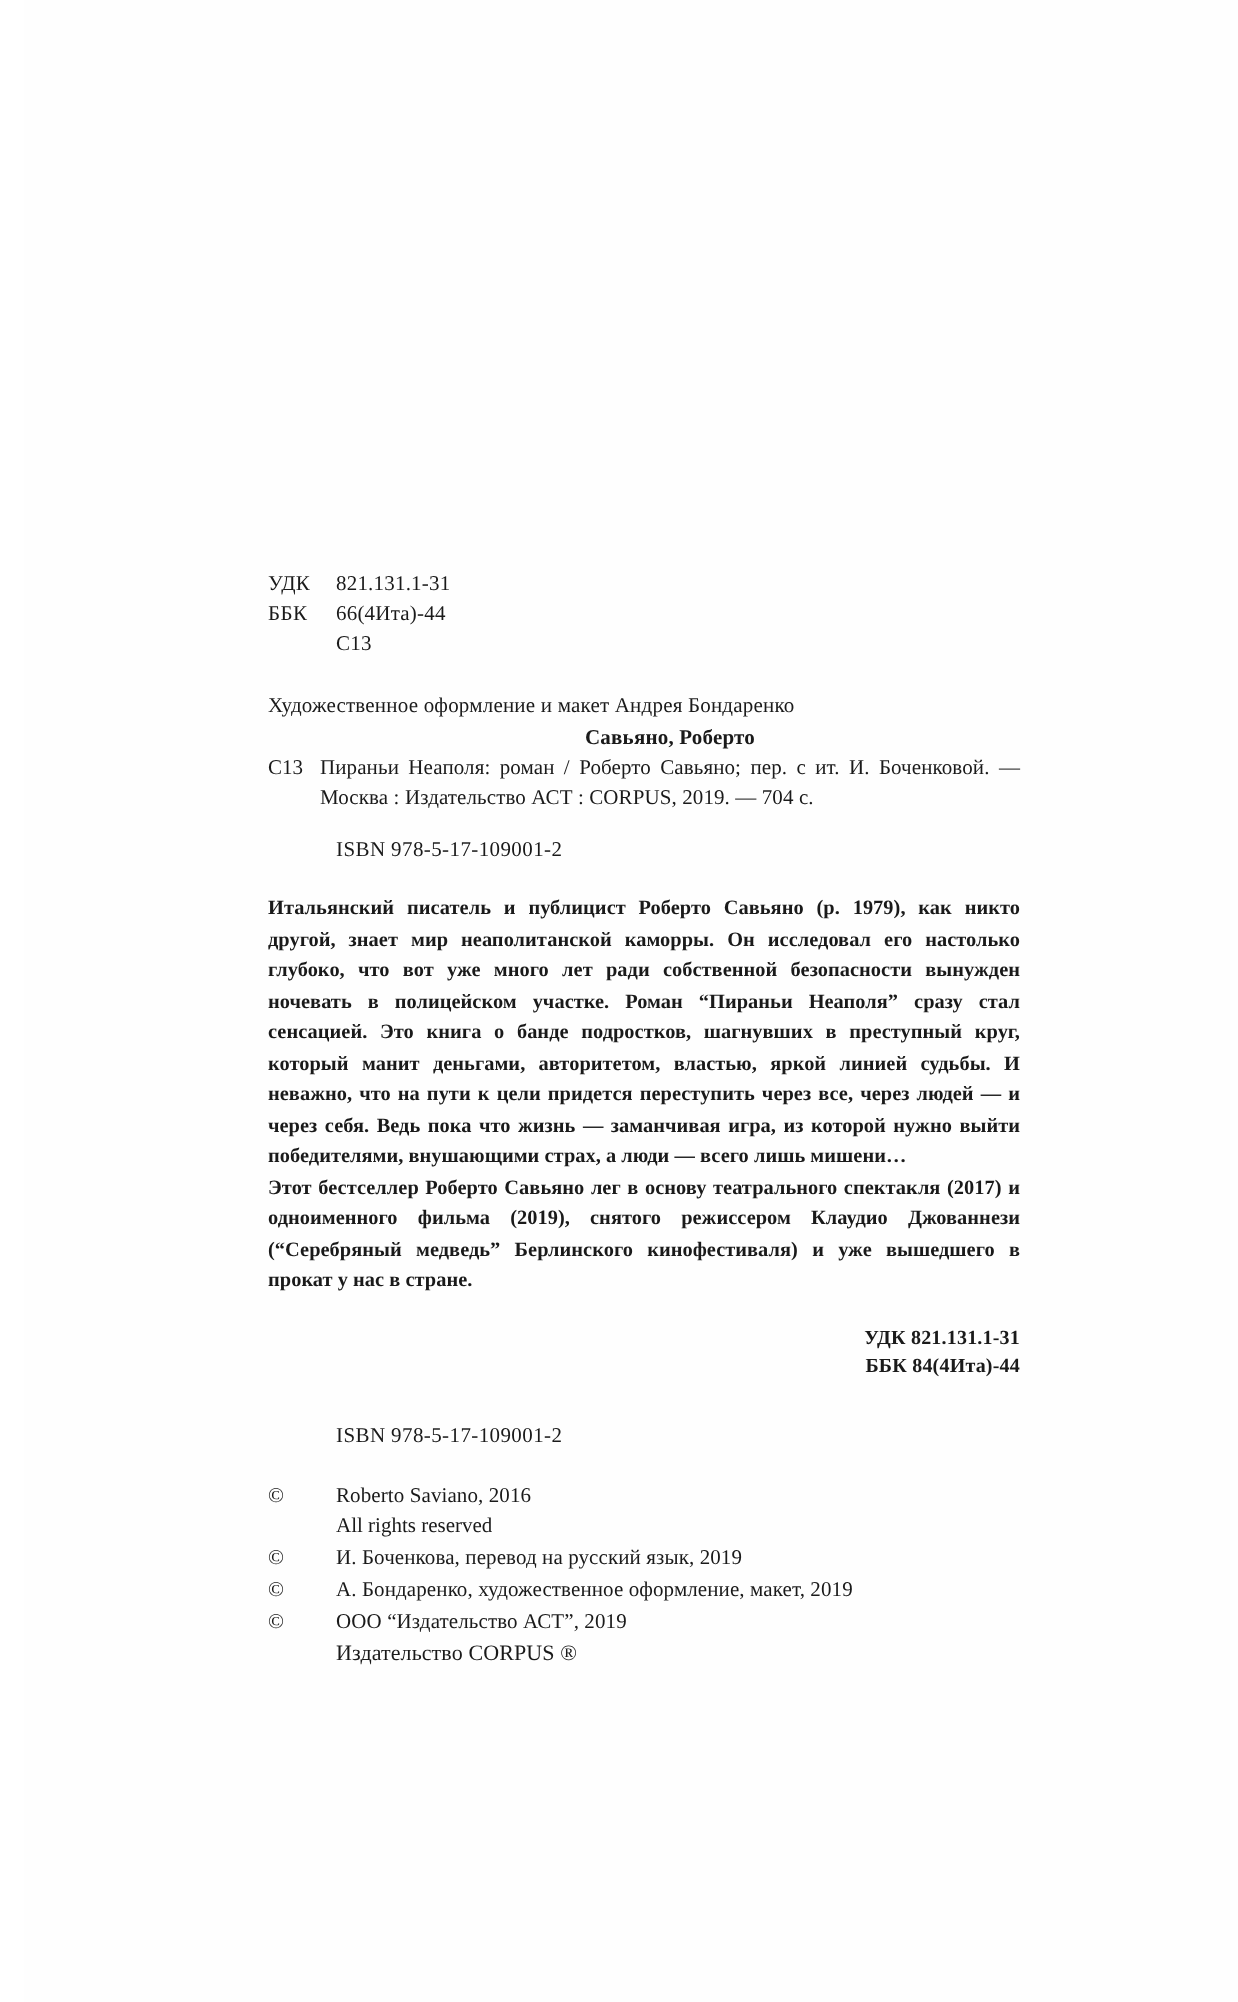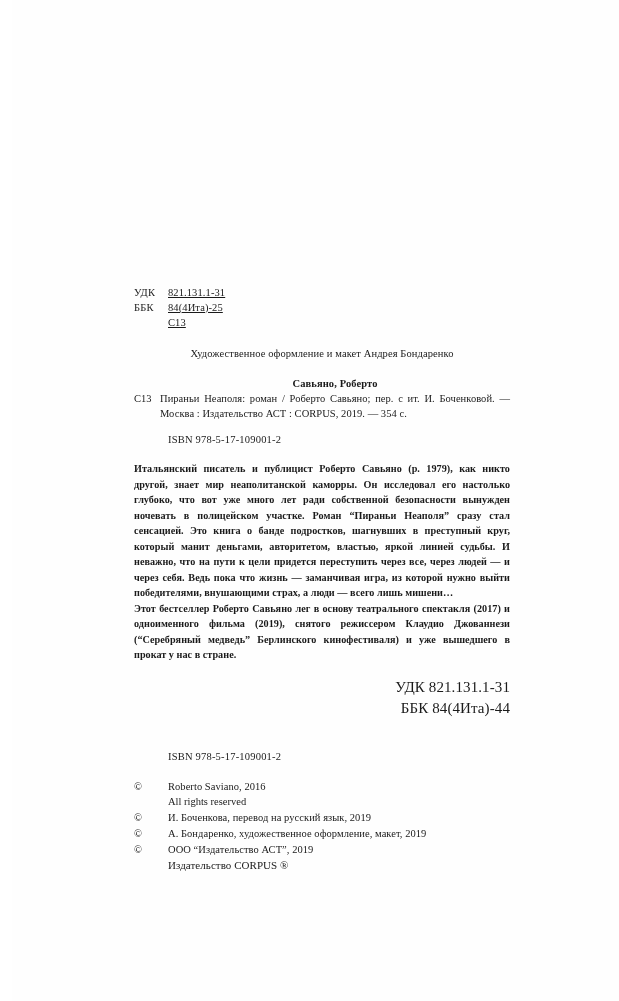--- a/index.html
+++ b/index.html
@@ -40,28 +40,26 @@
     align-items: baseline;
   }
   .cls-label {
     width: 34px;
     flex: 0 0 34px;
     letter-spacing: 0.2px;
   }
   .cls-value {
     flex: 1 1 auto;
     letter-spacing: 0.1px;
-    text-decoration: underline;
   }
 
   
   .credit {
     font-size: 10.5px;
-    text-align: center;
-    margin: 0 0 19px 0;
+    margin: 0 0 5px 0;
     letter-spacing: 0.1px;
   }
 
   
   .author-line {
     font-size: 10.5px;
     font-weight: bold;
     margin: 0 0 2px 26px;
     letter-spacing: 0.1px;
     text-align: center;
@@ -103,24 +101,25 @@
   .annotation p.indent {
     text-indent: 0;
   }
   .annotation {
     margin-bottom: 14px;
   }
 
   
   .codes-right {
     text-align: right;
-    font-size: 15px;
+    font-size: 10px;
     line-height: 1.4;
-    margin-bottom: 32px;
-    letter-spacing: 0.1px;
+    margin-bottom: 22px;
+    letter-spacing: 0.1px;
+    font-weight: bold;
   }
 
   
   .isbn-bottom {
     font-size: 10.5px;
     margin: 0 0 17px 34px;
     letter-spacing: 0.2px;
   }
 
   
@@ -156,35 +155,35 @@
 <div class="page">
   <div class="content">
 
     <div class="cls-block">
       <div class="cls-row">
         <span class="cls-label">УДК</span>
         <span class="cls-value">821.131.1-31</span>
       </div>
       <div class="cls-row">
         <span class="cls-label">ББК</span>
-        <span class="cls-value">84(4Ита)-25</span>
+        <span class="cls-value">66(4Ита)-44</span>
       </div>
       <div class="cls-row">
         <span class="cls-label"></span>
         <span class="cls-value">С13</span>
       </div>
     </div>
 
     <div class="credit">Художественное оформление и макет Андрея Бондаренко</div>
 
     <div class="author-line">Савьяно, Роберто</div>
 
     <div class="desc-block">
       <span class="desc-sig">С13</span>
-      <span class="desc-text">Пираньи Неаполя: роман / Роберто Савьяно; пер. с ит. И. Боченковой. — Москва : Издательство АСТ : CORPUS, 2019. — 354 с.</span>
+      <span class="desc-text">Пираньи Неаполя: роман / Роберто Савьяно; пер. с ит. И. Боченковой. — Москва : Издательство АСТ : CORPUS, 2019. — 704 с.</span>
     </div>
 
     <div class="isbn-top">ISBN 978-5-17-109001-2</div>
 
     <div class="annotation">
       <p>Итальянский писатель и публицист Роберто Савьяно (р. 1979), как никто другой, знает мир неаполитанской каморры. Он исследовал его настолько глубоко, что вот уже много лет ради собственной безопасности вынужден ночевать в полицейском участке. Роман “Пираньи Неаполя” сразу стал сенсацией. Это книга о банде подростков, шагнувших в преступный круг, который манит деньгами, авторитетом, властью, яркой линией судьбы. И неважно, что на пути к цели придется переступить через все, через людей — и через себя. Ведь пока что жизнь — заманчивая игра, из которой нужно выйти победителями, внушающими страх, а люди — всего лишь мишени…</p>
       <p class="indent">Этот бестселлер Роберто Савьяно лег в основу театрального спектакля (2017) и одноименного фильма (2019), снятого режиссером Клаудио Джованнези (“Серебряный медведь” Берлинского кинофестиваля) и уже вышедшего в прокат у нас в стране.</p>
     </div>
 
     <div class="codes-right">

